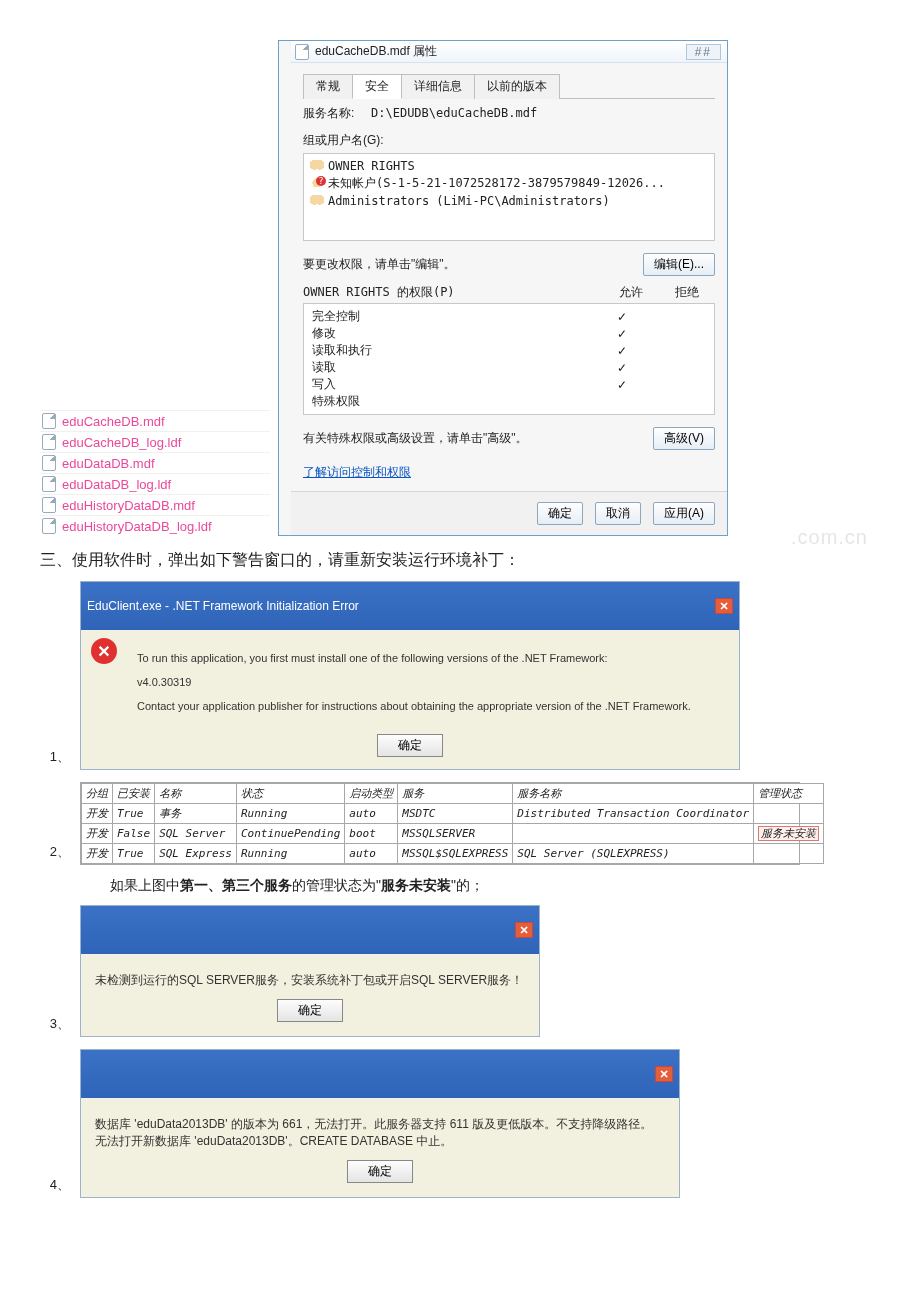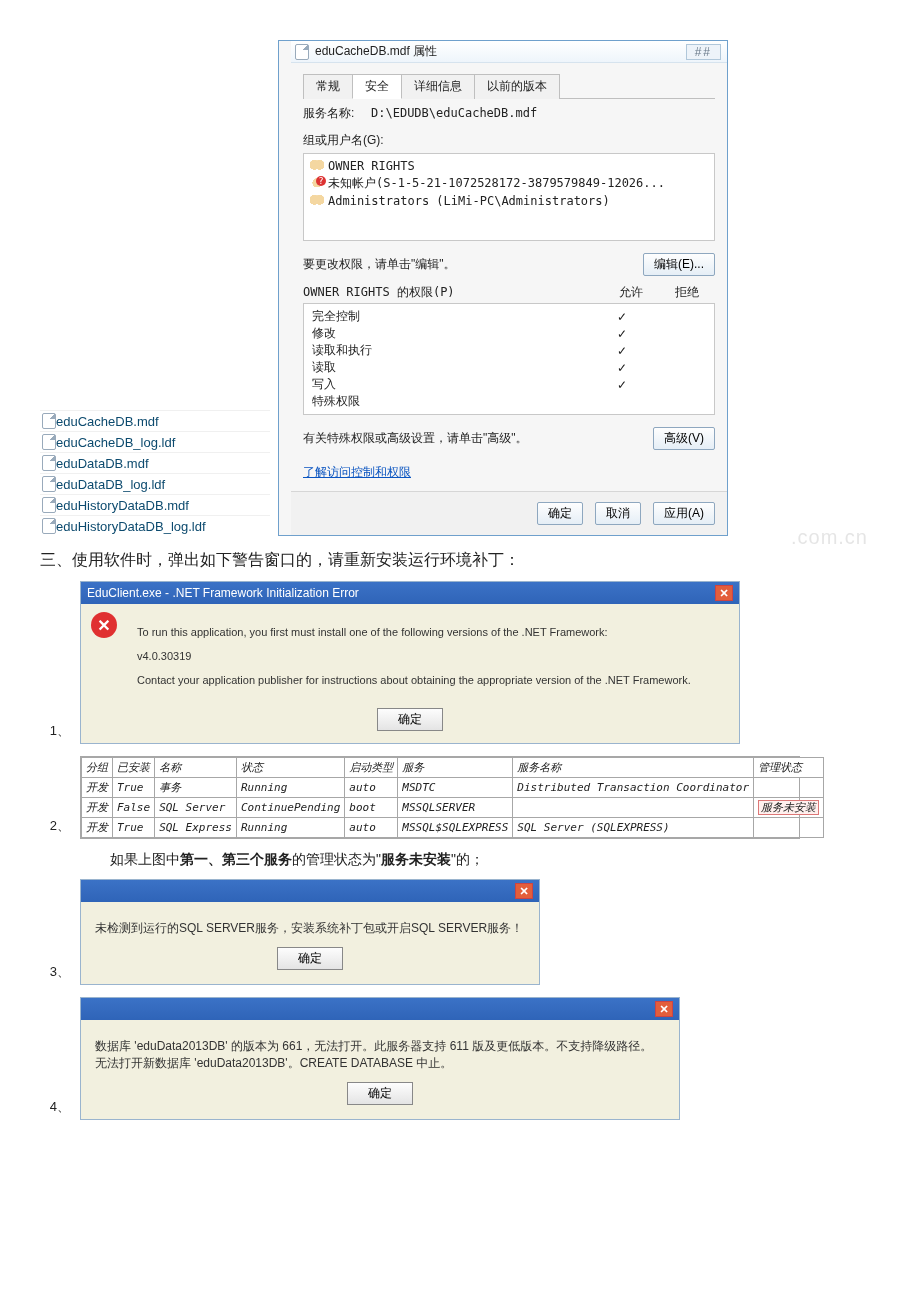--- a/index.html
+++ b/index.html
@@ -2,21 +2,21 @@
 <html><head>
 <meta charset="utf-8">
 <style>
   * { box-sizing: border-box; margin: 0; padding: 0; }
   body { font-family: "Microsoft YaHei", SimSun, Arial, sans-serif; font-size: 13px; background: #fff; color: #222; width: 920px; }
   .page { padding: 40px 50px 60px 40px; }
 
   
   .top-row { display: flex; align-items: flex-end; gap: 8px; }
   .file-col { width: 230px; }
-  .file-item { display: flex; align-items: center; padding: 2px 0 2px 2px; border-top: 1px solid #F0F0F0; color: #0c4a6e; }
+  .file-item { display: flex; align-items: center; gap: 6px; padding: 2px 0 2px 2px; border-top: 1px solid #F0F0F0; color: #ec4899; }
   .file-icon { width: 14px; height: 16px; border: 1px solid #9AB; border-radius: 2px; background: #fff; position: relative; }
   .file-icon::after { content: ""; position: absolute; top: 0; right: 0; width: 5px; height: 5px; background: linear-gradient(135deg, transparent 49%, #9AB 50%); }
 
   
   .props { width: 450px; border: 1px solid #6FA0CC; background: #F6F6F6; font-size: 12px; padding-left: 12px; }
   .props-title { display: flex; align-items: center; justify-content: space-between; background: linear-gradient(#fff,#EEF5FB); padding: 2px 6px 2px 4px; border-bottom: 1px solid #D6E3EE; }
   .props-title-left { display: flex; align-items: center; gap: 6px; }
   .close-chip { border: 1px solid #B0C7DA; background: #EDF3F9; padding: 0 8px; font-family: Arial; letter-spacing: 2px; color:#6A7A8A; }
   .props-body { padding: 10px 12px 10px 12px; }
 
@@ -46,21 +46,21 @@
   .link { color: #0A54C0; text-decoration: underline; cursor: pointer; display: inline-block; margin-top: 8px; }
   .dlg-foot { display: flex; justify-content: flex-end; gap: 12px; padding: 10px 12px; border-top: 1px solid #D6D6D6; background: #F1F1F1; }
 
   
   .sec { font-size: 16px; margin: 14px 0 10px 0; }
   .num-item { display: flex; align-items: flex-end; gap: 10px; margin-bottom: 12px; }
   .num { width: 30px; text-align: right; padding-bottom: 4px; }
 
   
   .shot { border: 1px solid #9AB4CE; }
-  .bluebar { background: linear-gradient(#3B72C6,#2F64B8); color: #fff; font-size: 12px; padding: 3px 6px; display: flex; justify-content: space-between; align-items: center; font-family: Verdana, sans-serif; }
+  .bluebar { background: linear-gradient(#3B72C6,#2F64B8); color: #fff; font-size: 12px; padding: 16px 6px; display: flex; justify-content: space-between; align-items: center; font-family: Verdana, sans-serif; }
   .xbtn { width: 18px; height: 16px; background: #E35E3B; border: 1px solid #C44; display: inline-flex; align-items: center; justify-content: center; color: #fff; font-family: Arial; font-size: 11px; font-weight: bold; }
   .beige { background: #F2F0DF; padding: 10px 14px 12px 14px; font-family: Verdana, sans-serif; font-size: 11px; color: #333; position: relative; }
   .err-ico { position: absolute; left: 10px; top: 8px; width: 26px; height: 26px; border-radius: 50%; background: #E03030; display: flex; align-items: center; justify-content: center; color: #fff; font-weight: bold; font-size: 16px; }
   .beige .msg { margin-left: 42px; white-space: pre-line; }
   .beige-cn { background: #F2F0DF; padding: 18px 14px 14px 14px; font-family: SimSun, sans-serif; font-size: 12px; color: #333; text-align: left; }
   .center-btn { text-align: center; margin-top: 10px; }
   .win-btn { border: 1px solid #888; background: linear-gradient(#FDFDFD,#E4E4E4); padding: 2px 20px; font-size: 12px; }
 
   
   .svc-wrap { border: 1px solid #A7A7A7; background: #fff; width: 720px; font-size: 11px; font-style: italic; }

